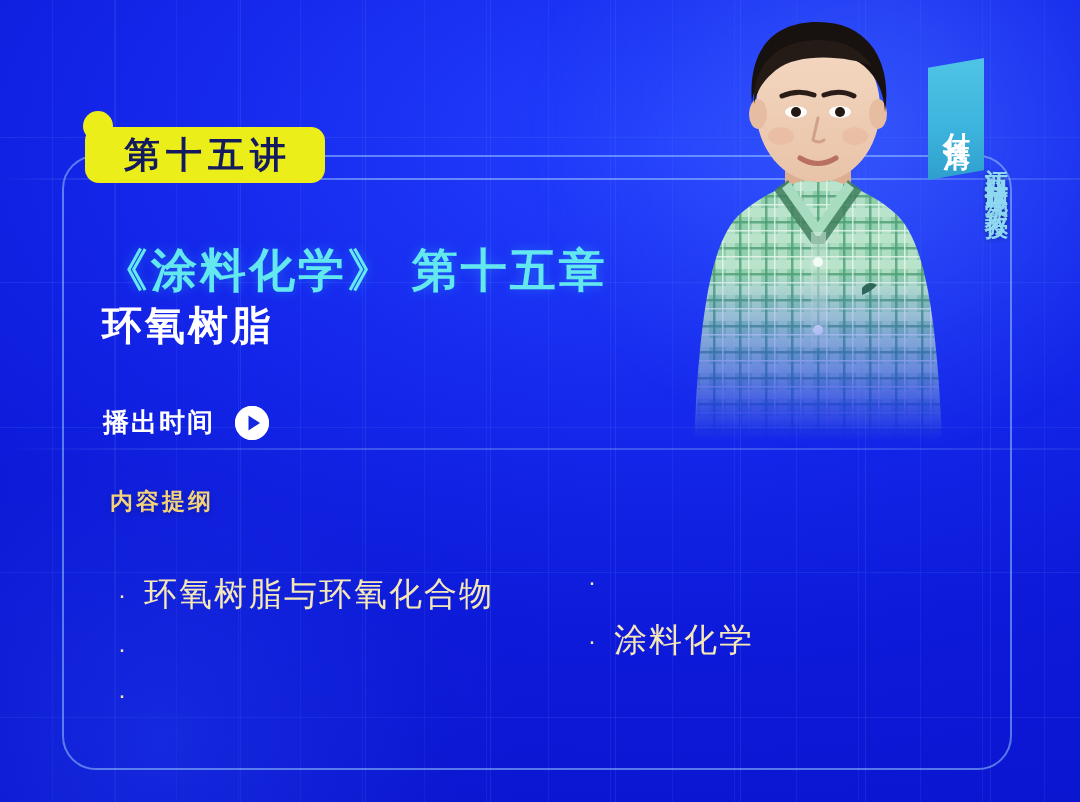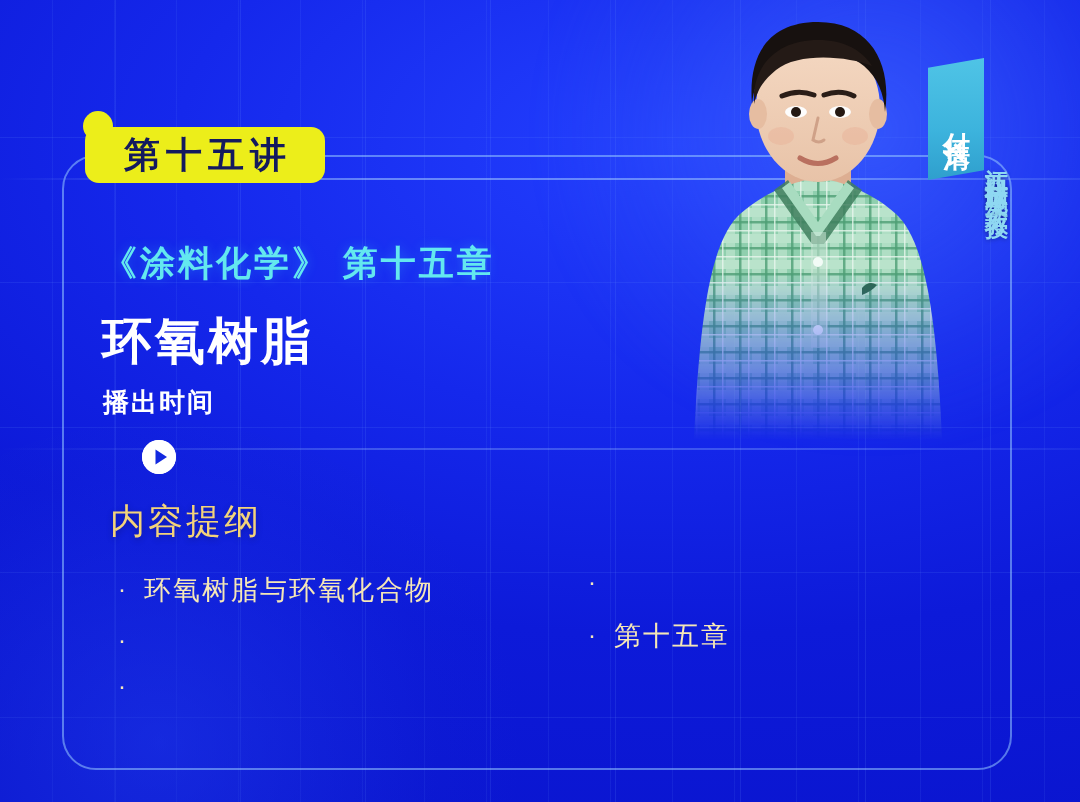--- a/index.html
+++ b/index.html
@@ -110,48 +110,47 @@
     line-height: 1;
     white-space: nowrap;
   }
 
   
   .chapter-line {
     position: absolute;
     left: 102px;
     top: 240px;
     color: #63e8ef;
-    font-size: 35px;
+    font-size: 46px;
     font-weight: bold;
     letter-spacing: 3px;
     white-space: nowrap;
     text-shadow: 0 0 12px rgba(60,220,255,0.30);
   }
   .main-title {
     position: absolute;
     left: 102px;
-    top: 314px;
+    top: 303px;
     color: #ffffff;
-    font-size: 50px;
+    font-size: 40px;
     font-weight: bold;
     letter-spacing: 3px;
     line-height: 1.1;
     white-space: nowrap;
   }
 
   
   .airtime-row {
     position: absolute;
     left: 103px;
-    top: 385px;
+    top: 405px;
     display: flex;
     align-items: center;
     gap: 20px;
     white-space: nowrap;
-    flex-direction: column;
   }
   .airtime-label {
     color: #ffffff;
     font-size: 26px;
     font-weight: bold;
     letter-spacing: 2px;
   }
   .play-icon {
     width: 34px;
     height: 34px;
@@ -166,24 +165,24 @@
   .airtime-value {
     color: #ffffff;
     font-size: 26px;
     letter-spacing: 0.5px;
   }
 
   
   .outline-title {
     position: absolute;
     left: 110px;
-    top: 498px;
+    top: 486px;
     color: #f3d37a;
-    font-size: 35px;
-    font-weight: normal;
+    font-size: 23px;
+    font-weight: bold;
     letter-spacing: 3px;
     white-space: nowrap;
     text-shadow: 0 2px 6px rgba(0,0,0,0.25);
   }
   .outline-cols {
     position: absolute;
     left: 118px;
     top: 572px;
     width: 830px;
     display: flex;
@@ -201,21 +200,21 @@
   }
   .bullet-dot {
     color: #f5e8bb;
     font-size: 24px;
     line-height: 1;
     flex: none;
     transform: translateY(-2px);
   }
   .outline-text {
     color: #f5e7b6;
-    font-size: 27px;
+    font-size: 33px;
     letter-spacing: 2px;
     font-weight: 500;
   }
 
   
   .speaker-photo {
     position: absolute;
     left: 648px;
     top: 0px;
     width: 340px;
@@ -392,18 +391,18 @@
       <div class="outline-item">
         <span class="bullet-dot">·</span>
       </div>
     </div>
     <div class="outline-col right">
       <div class="outline-item">
         <span class="bullet-dot">·</span>
       </div>
       <div class="outline-item">
         <span class="bullet-dot">·</span>
-        <span class="outline-text">第十五章</span>
+        <span class="outline-text">涂料化学</span>
       </div>
     </div>
   </div>
 
 </div>
 
 </body></html>

